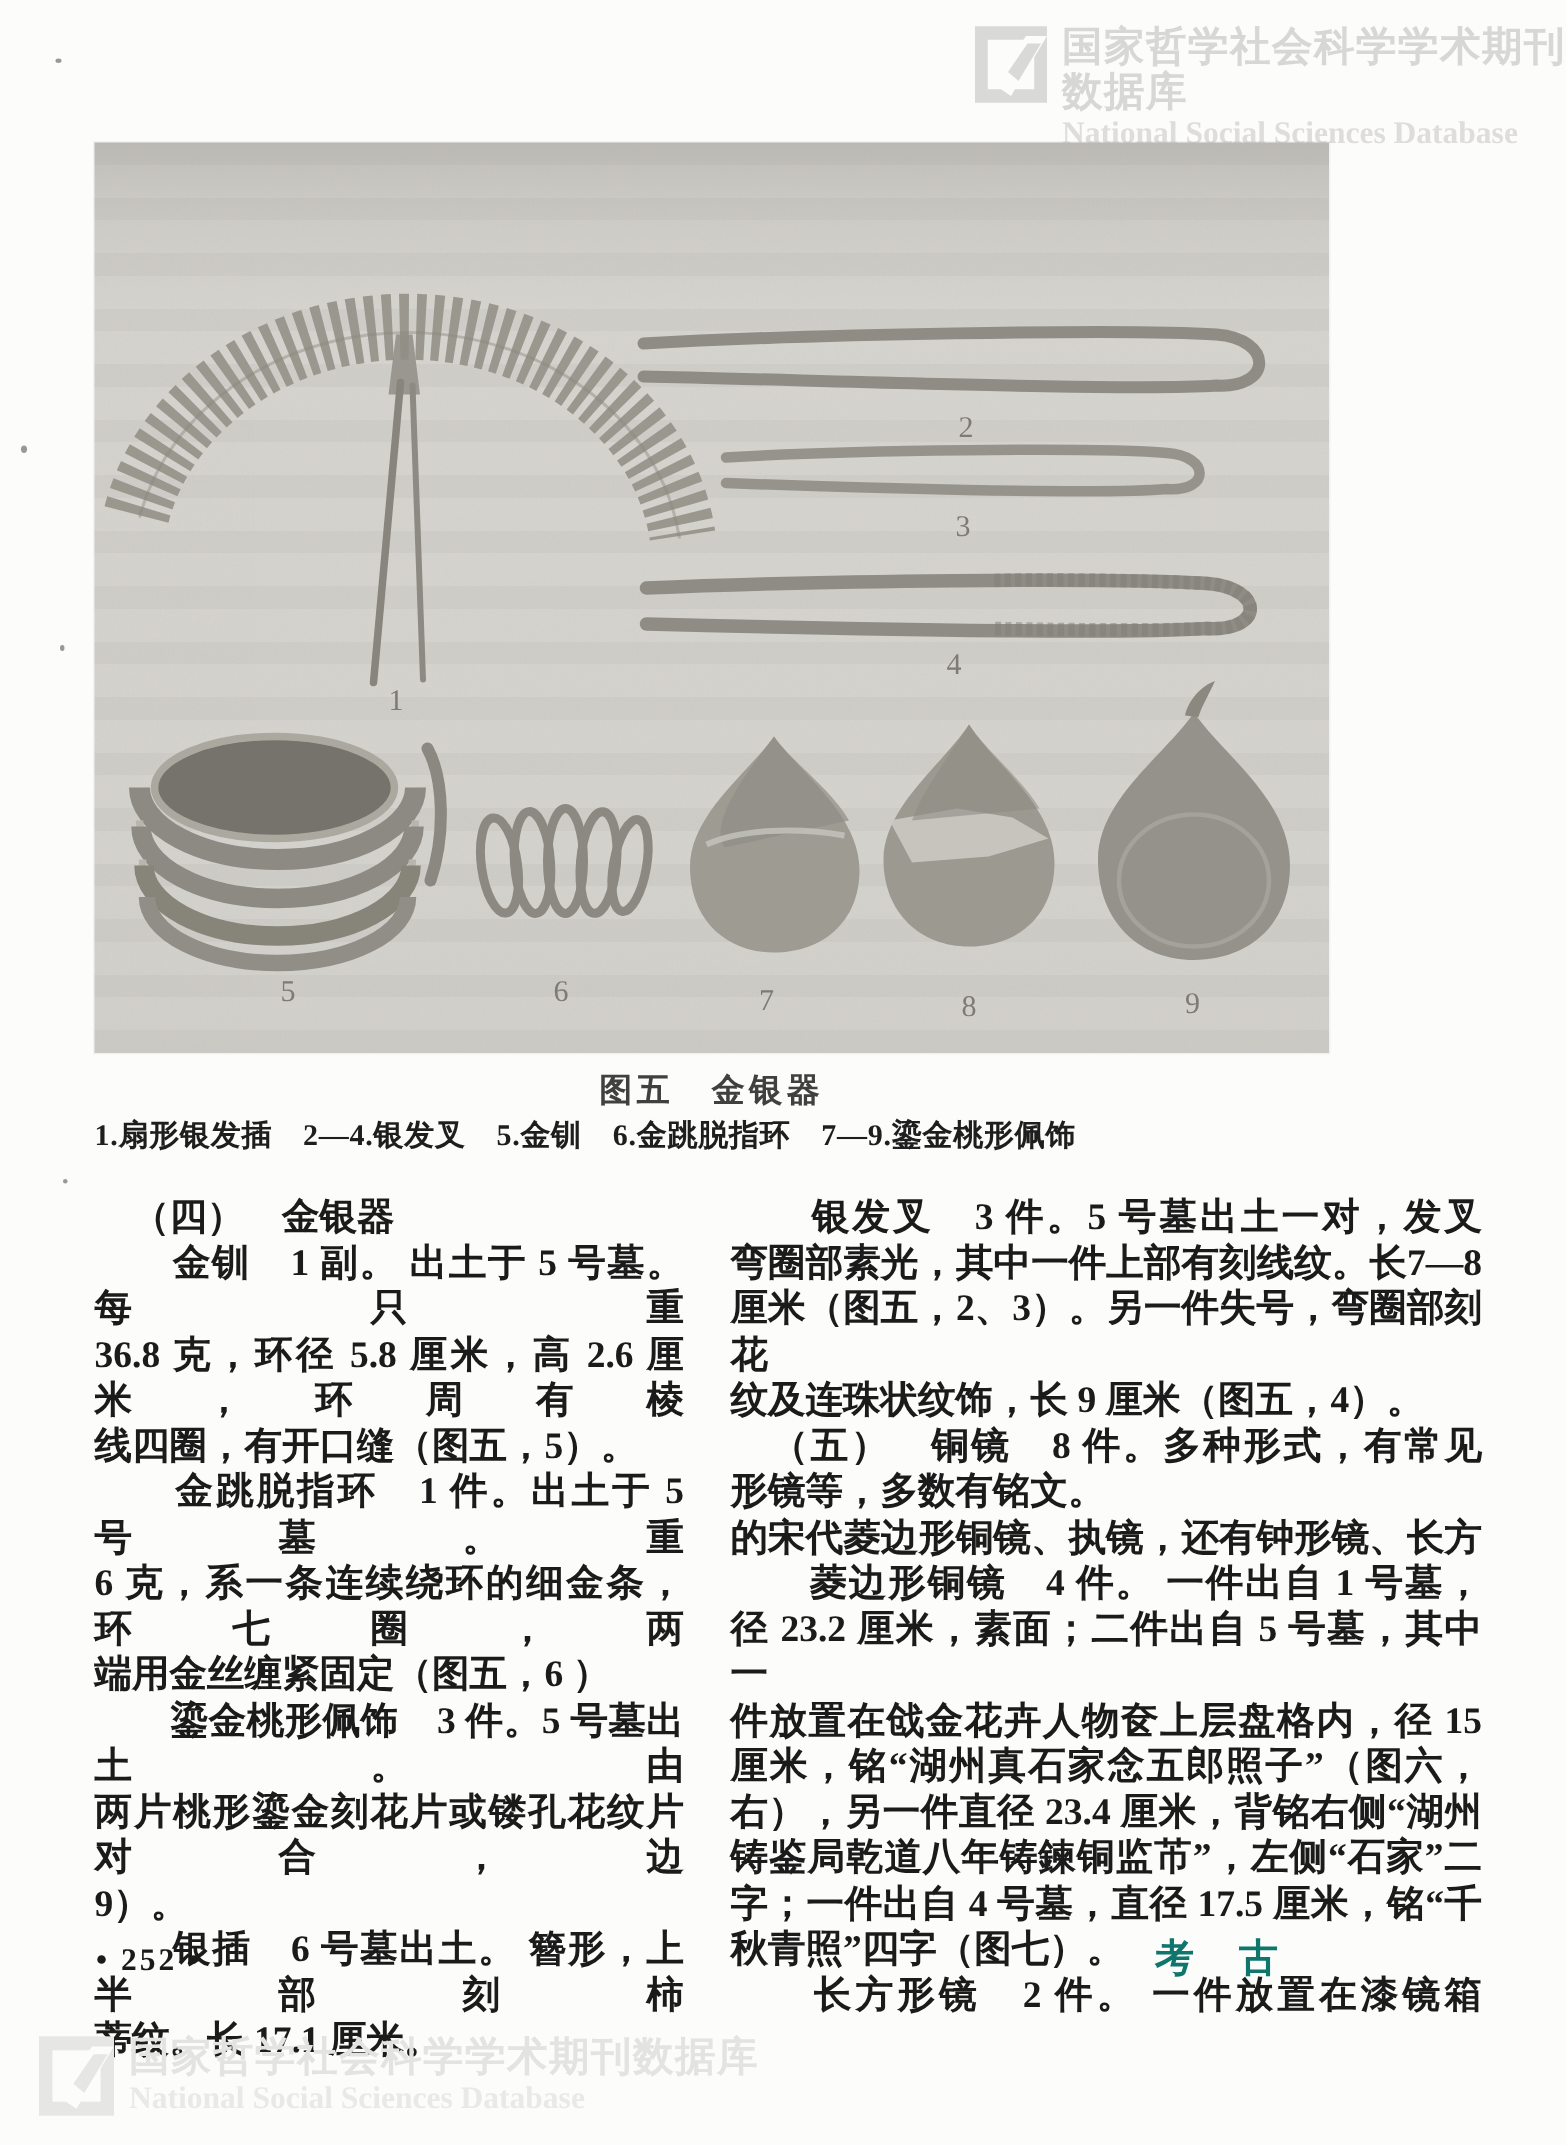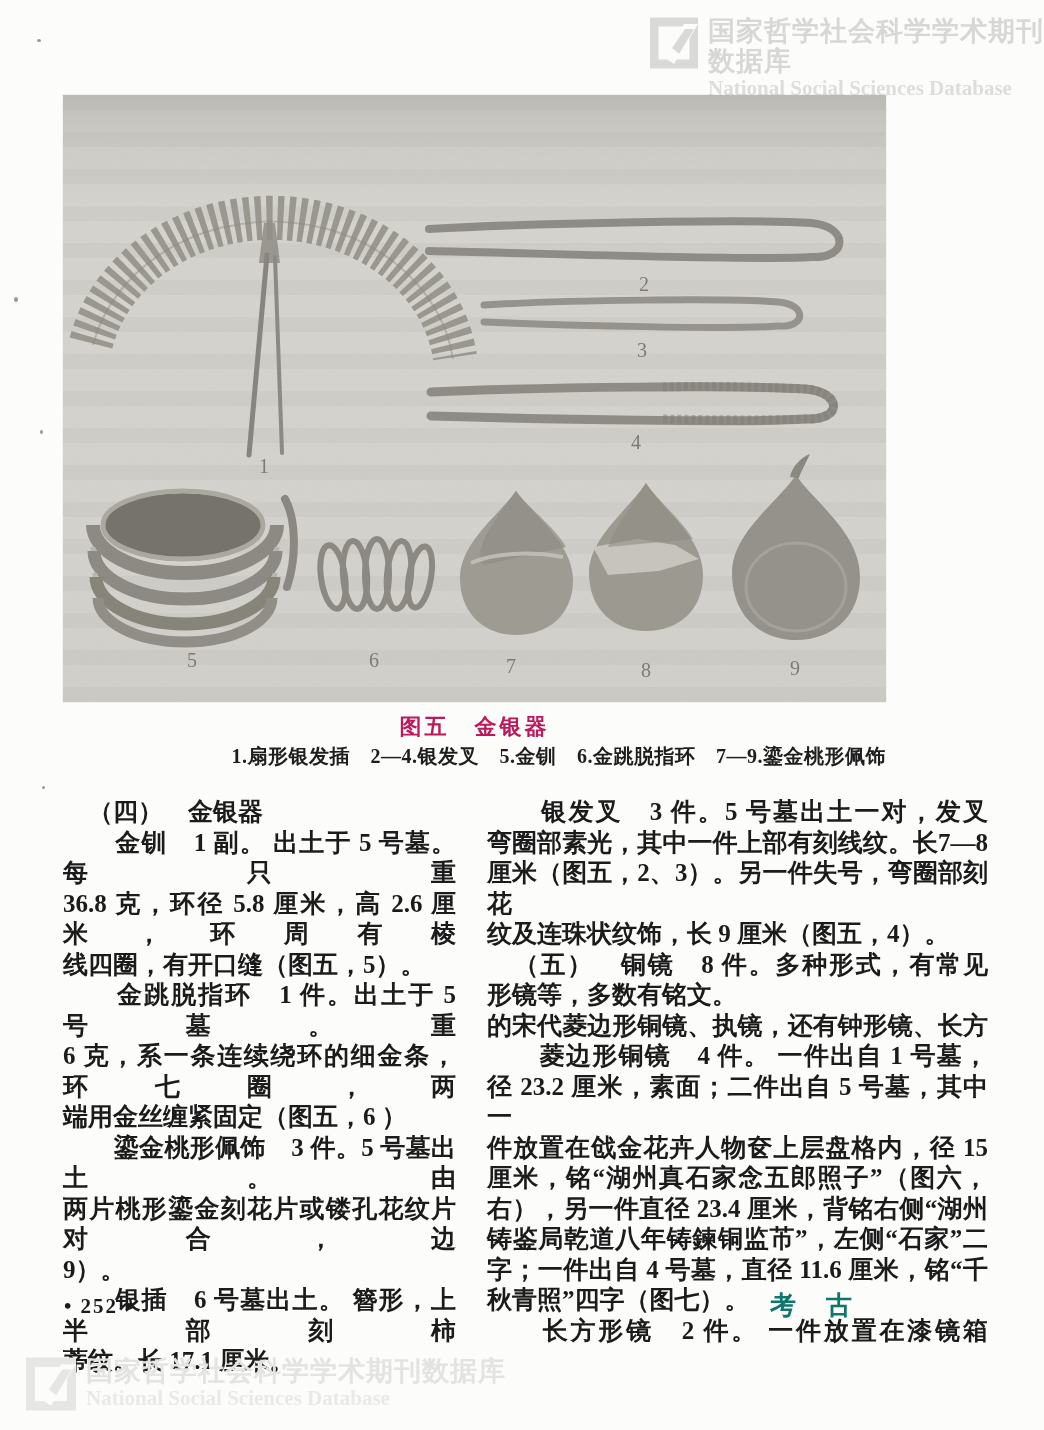--- a/index.html
+++ b/index.html
@@ -28,25 +28,25 @@
     background:
       repeating-linear-gradient(180deg, rgba(125,123,117,0.07) 0 15px, rgba(0,0,0,0) 15px 37px),
       linear-gradient(180deg,#c1bfba 0,#ceccc7 45px,#d6d4cf 110px,#d5d3ce 75%,#d2d0cb 100%);
     box-shadow:0 0 0 1px rgba(0,0,0,0.04);
   }
   .plate svg{display:block;}
   .fig-label{font-family:"Liberation Serif","DejaVu Serif",serif;font-size:20px;fill:#7d7b74;}
   
   .caption-title{
     position:absolute;left:63px;top:712px;width:823px;
-    text-align:center;font-size:22px;font-weight:700;color:#be185d;letter-spacing:3px;
+    text-align:center;font-size:22px;font-weight:700;color:#404040;letter-spacing:3px;
   }
   .caption-items{
     position:absolute;left:63px;top:743px;width:823px;
-    text-align:right;font-size:20px;font-weight:700;color:#1e1e1e;letter-spacing:0.5px;
+    text-align:left;font-size:20px;font-weight:700;color:#1e1e1e;letter-spacing:0.5px;
   }
   
   .col{position:absolute;top:797px;color:#1b1b1b;font-weight:700;}
   .col-left{left:63px;width:393px;}
   .col-right{left:487px;width:501px;}
   .line{
     font-size:25px;line-height:30.5px;
     text-align:justify;text-align-last:justify;
     white-space:pre-wrap;
   }
@@ -185,21 +185,21 @@
       <div class="line short">纹及连珠状纹饰，长 9 厘米（图五，4）。</div>
       <div class="line">　（五）　铜镜　8 件。多种形式，有常见</div>
       <div class="line short">形镜等，多数有铭文。</div>
       <div class="line">的宋代菱边形铜镜、执镜，还有钟形镜、长方</div>
       <div class="line">　　菱边形铜镜　4 件。 一件出自 1 号墓，</div>
       <div class="line">径 23.2 厘米，素面；二件出自 5 号墓，其中一</div>
       <div class="line">件放置在戗金花卉人物奁上层盘格内，径 15</div>
       <div class="line">厘米，铭“湖州真石家念五郎照子”（图六，</div>
       <div class="line">右），另一件直径 23.4 厘米，背铭右侧“湖州</div>
       <div class="line">铸鉴局乾道八年铸鍊铜监芇”，左侧“石家”二</div>
-      <div class="line">字；一件出自 4 号墓，直径 11.6 厘米，铭“千</div>
+      <div class="line">字；一件出自 4 号墓，直径 17.5 厘米，铭“千</div>
       <div class="line short">秋青照”四字（图七）。</div>
       <div class="line">　　长方形镜　2 件。 一件放置在漆镜箱</div>
     </div>
 
   <div class="page-num">• 252 •</div>
   <div class="journal-name">考　古</div>
 
   <div class="wm wm-bottom">
     <span class="logo">
       <svg width="50" height="56" viewBox="0 0 48 54">

